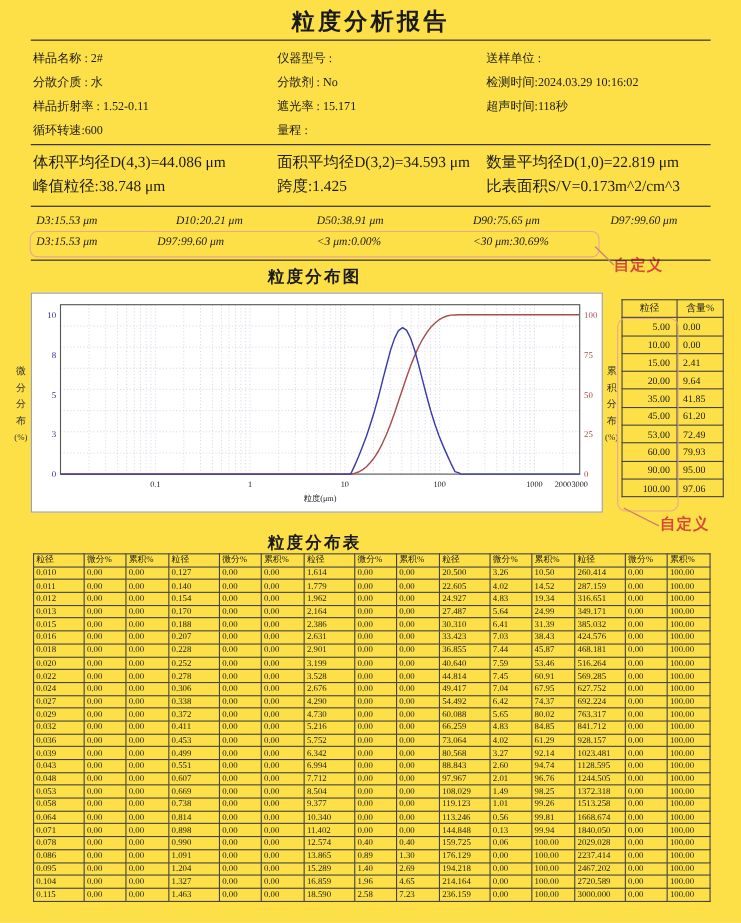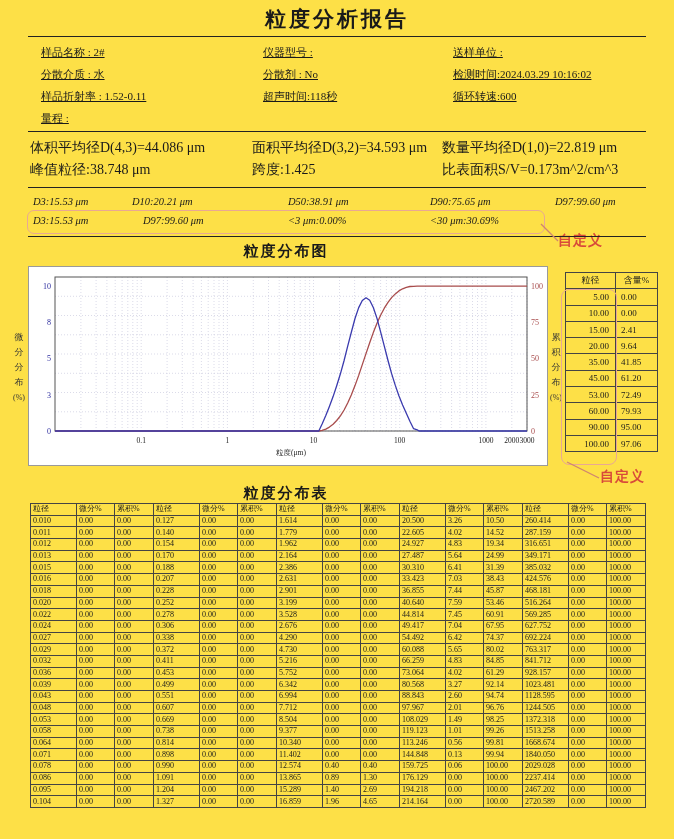--- a/index.html
+++ b/index.html
@@ -1,23 +1,23 @@
 <!DOCTYPE html>
 <html><head>
 <meta charset="utf-8">
 <style>
   html,body{margin:0;padding:0;background:#fff;}
   .page{position:relative;width:674px;height:839px;background:#fde047;overflow:hidden;
         font-family:"Liberation Serif","DejaVu Serif",serif;color:#1a1a1a;}
   .rpt-title{position:absolute;left:0;top:5px;width:674px;text-align:center;
         font-size:21px;font-weight:bold;letter-spacing:3px;}
   .rule{position:absolute;left:28px;width:618px;border-top:1.5px solid #222;}
-  .info-grid{position:absolute;left:41px;top:41px;width:616px;display:grid;
+  .info-grid{position:absolute;left:30px;top:41px;width:616px;display:grid;
         grid-template-columns:222px 190px 204px;grid-auto-rows:22.2px;
-        font-size:11px;align-items:center;text-decoration:underline;}
+        font-size:11px;align-items:center;}
   .sum-grid{position:absolute;left:30px;top:137px;width:616px;display:grid;
         grid-template-columns:222px 190px 204px;grid-auto-rows:22.2px;
         font-size:14px;align-items:center;}
   .drow{position:absolute;left:0;top:0;width:674px;font-size:10.5px;}
   .drow span{position:absolute;white-space:nowrap;font-style:italic;}
   .dbox{position:absolute;left:27px;top:210px;width:516px;height:22px;
         border:1.5px solid #e9a893;border-radius:7px;}
   .custom-label{position:absolute;color:#d8493a;font-size:14px;font-weight:bold;letter-spacing:1px;}
   .sec-title{position:absolute;left:0;width:572px;text-align:center;font-size:15px;
         font-weight:bold;letter-spacing:2px;}
@@ -47,41 +47,42 @@
   <div class="rule" style="top:36px"></div>
 
   <div class="info-grid">
     <span>样品名称 : 2#</span>
     <span>仪器型号 :</span>
     <span>送样单位 :</span>
     <span>分散介质 : 水</span>
     <span>分散剂 : No</span>
     <span>检测时间:2024.03.29 10:16:02</span>
     <span>样品折射率 : 1.52-0.11</span>
+    <span>遮光率 : 15.171</span>
     <span>超声时间:118秒</span>
     <span>循环转速:600</span>
     <span>量程 :</span>
   </div>
 
   <div class="rule" style="top:131px"></div>
 
   <div class="sum-grid">
     <span>体积平均径D(4,3)=44.086 μm</span>
     <span>面积平均径D(3,2)=34.593 μm</span>
     <span>数量平均径D(1,0)=22.819 μm</span>
     <span>峰值粒径:38.748 μm</span>
     <span>跨度:1.425</span>
     <span>比表面积S/V=0.173m^2/cm^3</span>
   </div>
 
   <div class="rule" style="top:187px"></div>
 
   <div class="drow" style="top:196px">
     <span style="left:33px">D3:15.53 μm</span>
-    <span style="left:132px">D10:20.21 μm</span>
+    <span style="left:160px">D10:20.21 μm</span>
     <span style="left:288px">D50:38.91 μm</span>
     <span style="left:430px">D90:75.65 μm</span>
     <span style="left:555px">D97:99.60 μm</span>
   </div>
 
   <div class="dbox"></div>
   <div class="drow" style="top:215px">
     <span style="left:33px">D3:15.53 μm</span>
     <span style="left:143px">D97:99.60 μm</span>
     <span style="left:288px">&lt;3 μm:0.00%</span>
@@ -699,20 +700,37 @@
           <td>16.859</td>
           <td>1.96</td>
           <td>4.65</td>
           <td>214.164</td>
           <td>0.00</td>
           <td>100.00</td>
           <td>2720.589</td>
           <td>0.00</td>
           <td>100.00</td>
         </tr>
+        <tr>
+          <td>0.115</td>
+          <td>0.00</td>
+          <td>0.00</td>
+          <td>1.463</td>
+          <td>0.00</td>
+          <td>0.00</td>
+          <td>18.590</td>
+          <td>2.58</td>
+          <td>7.23</td>
+          <td>236.159</td>
+          <td>0.00</td>
+          <td>100.00</td>
+          <td>3000.000</td>
+          <td>0.00</td>
+          <td>100.00</td>
+        </tr>
       </tbody>
   </table>
 
   <svg class="overlay">
     <line x1="541" y1="224" x2="558" y2="241" stroke="#cf8570" stroke-width="1.3"></line>
     <line x1="567" y1="462" x2="599" y2="478" stroke="#cf8570" stroke-width="1.3"></line>
   </svg>
 
 </div>
 

